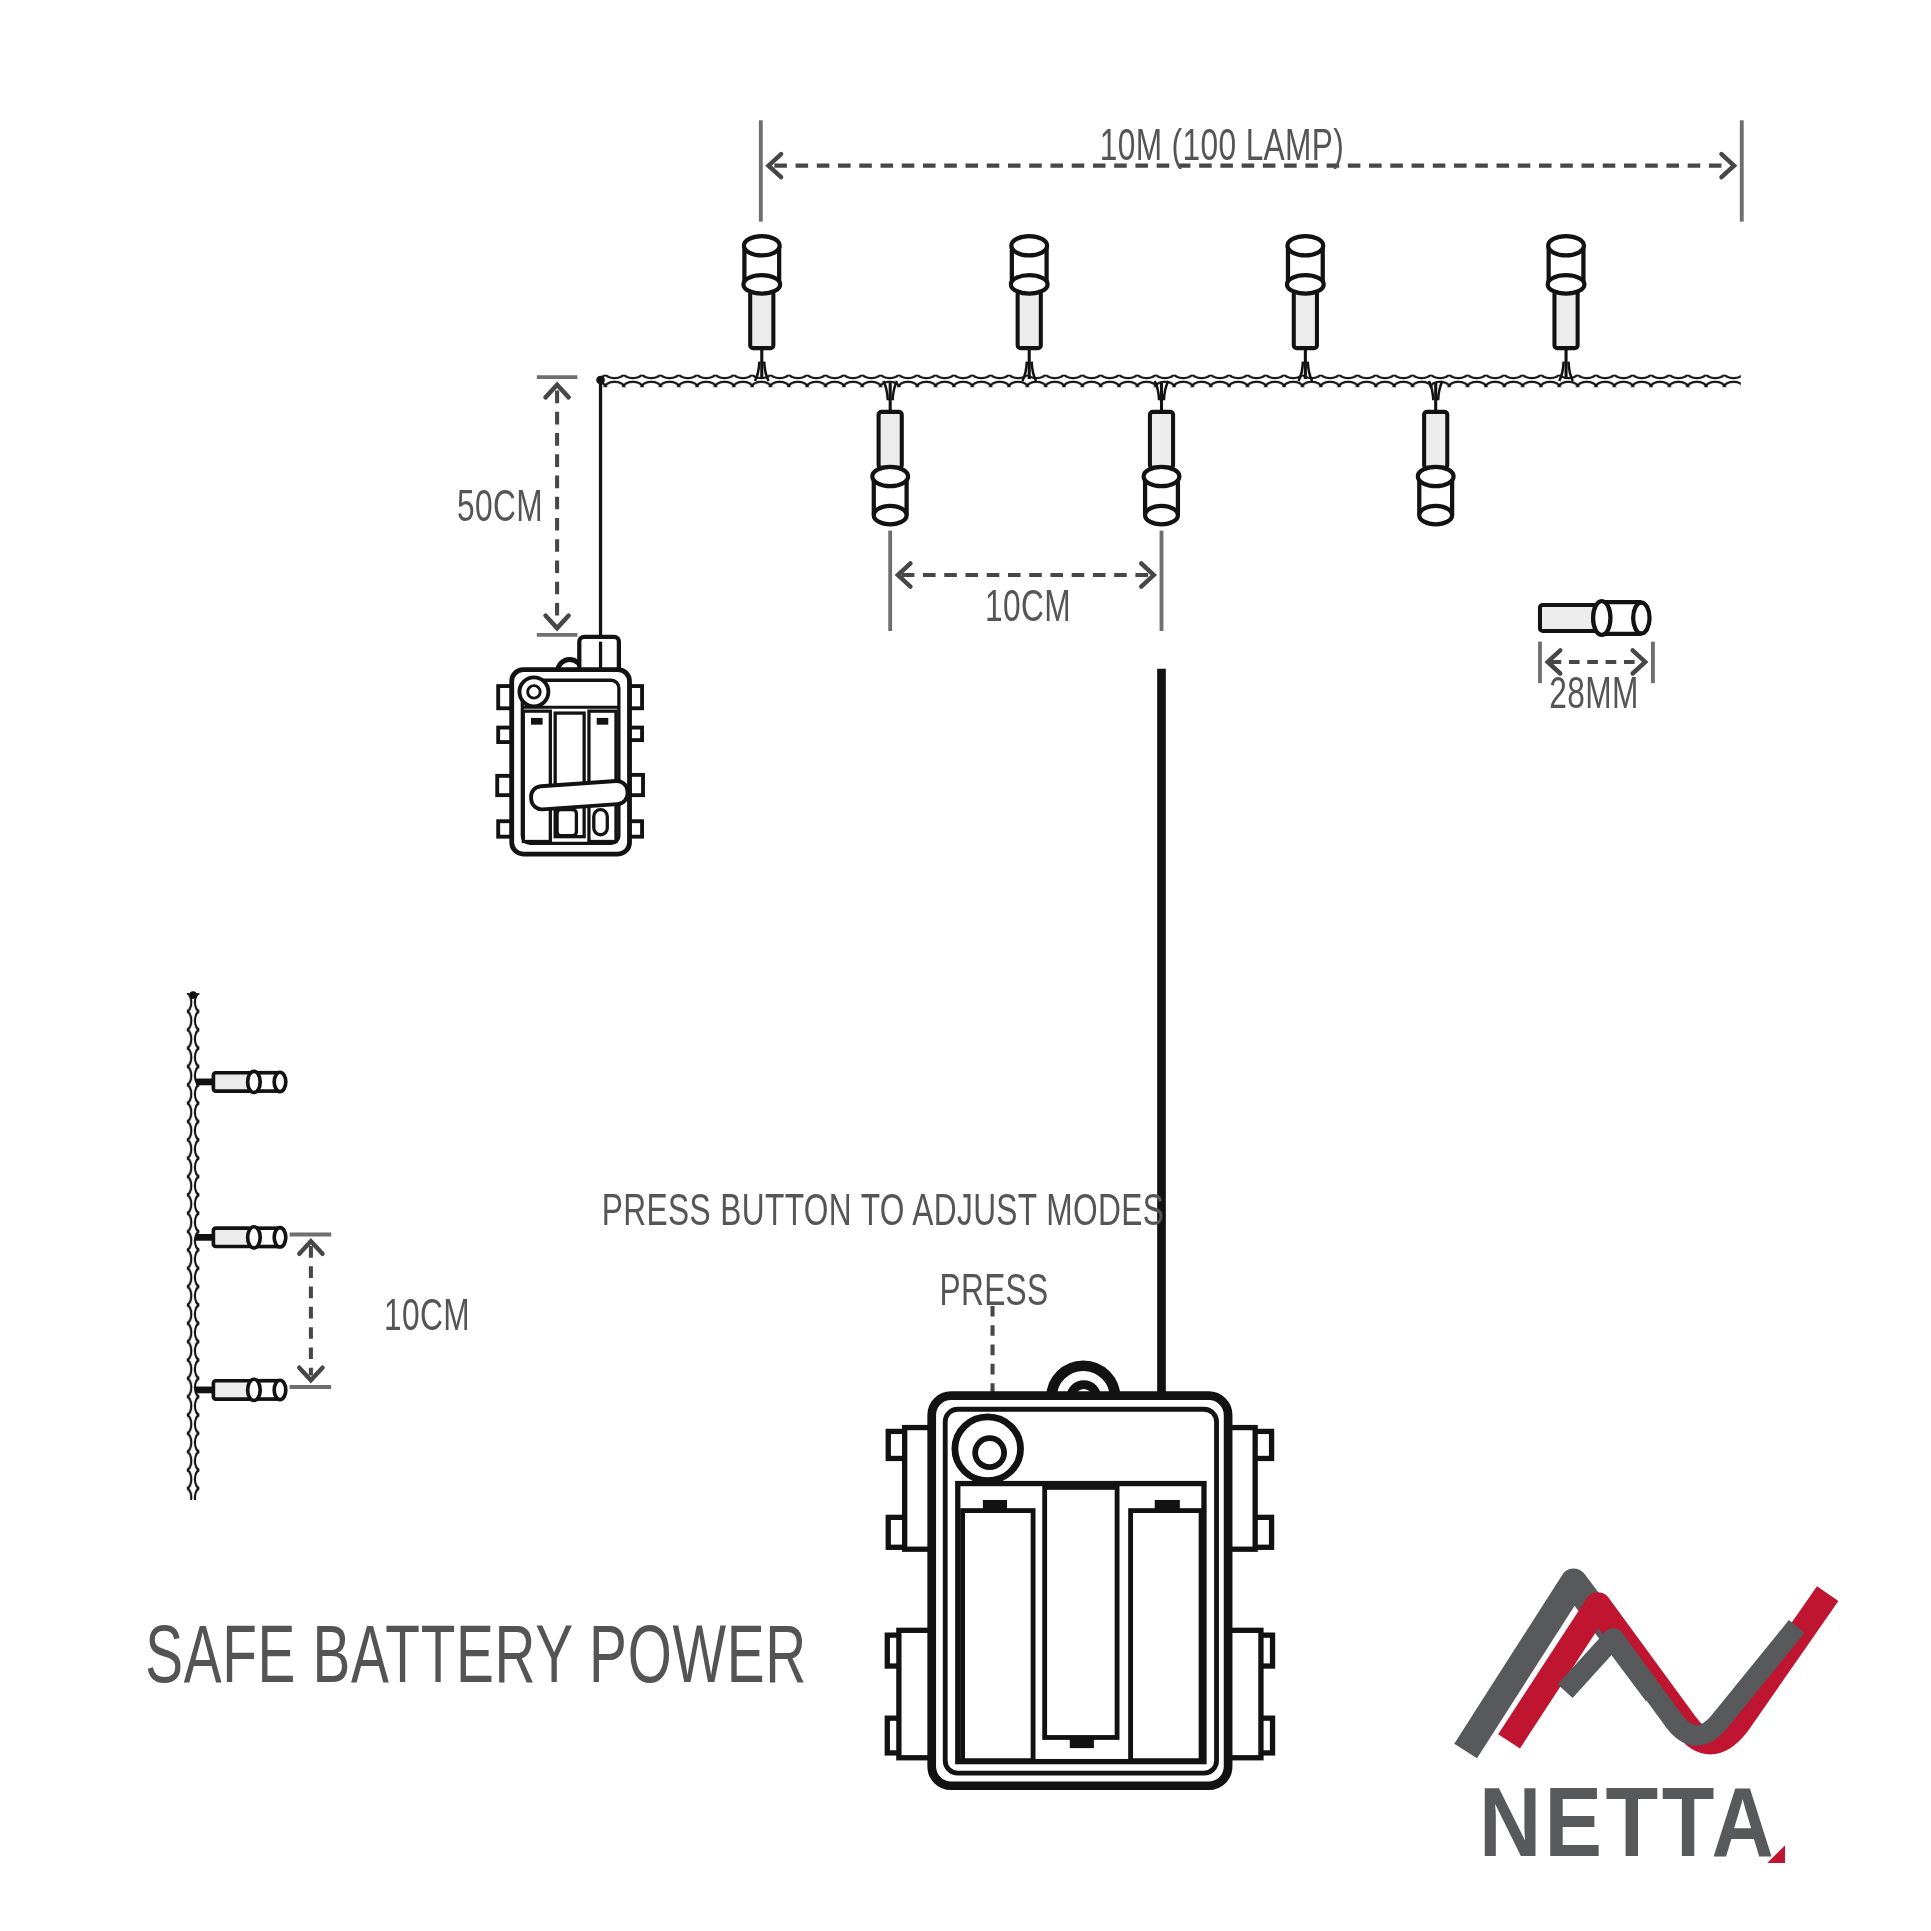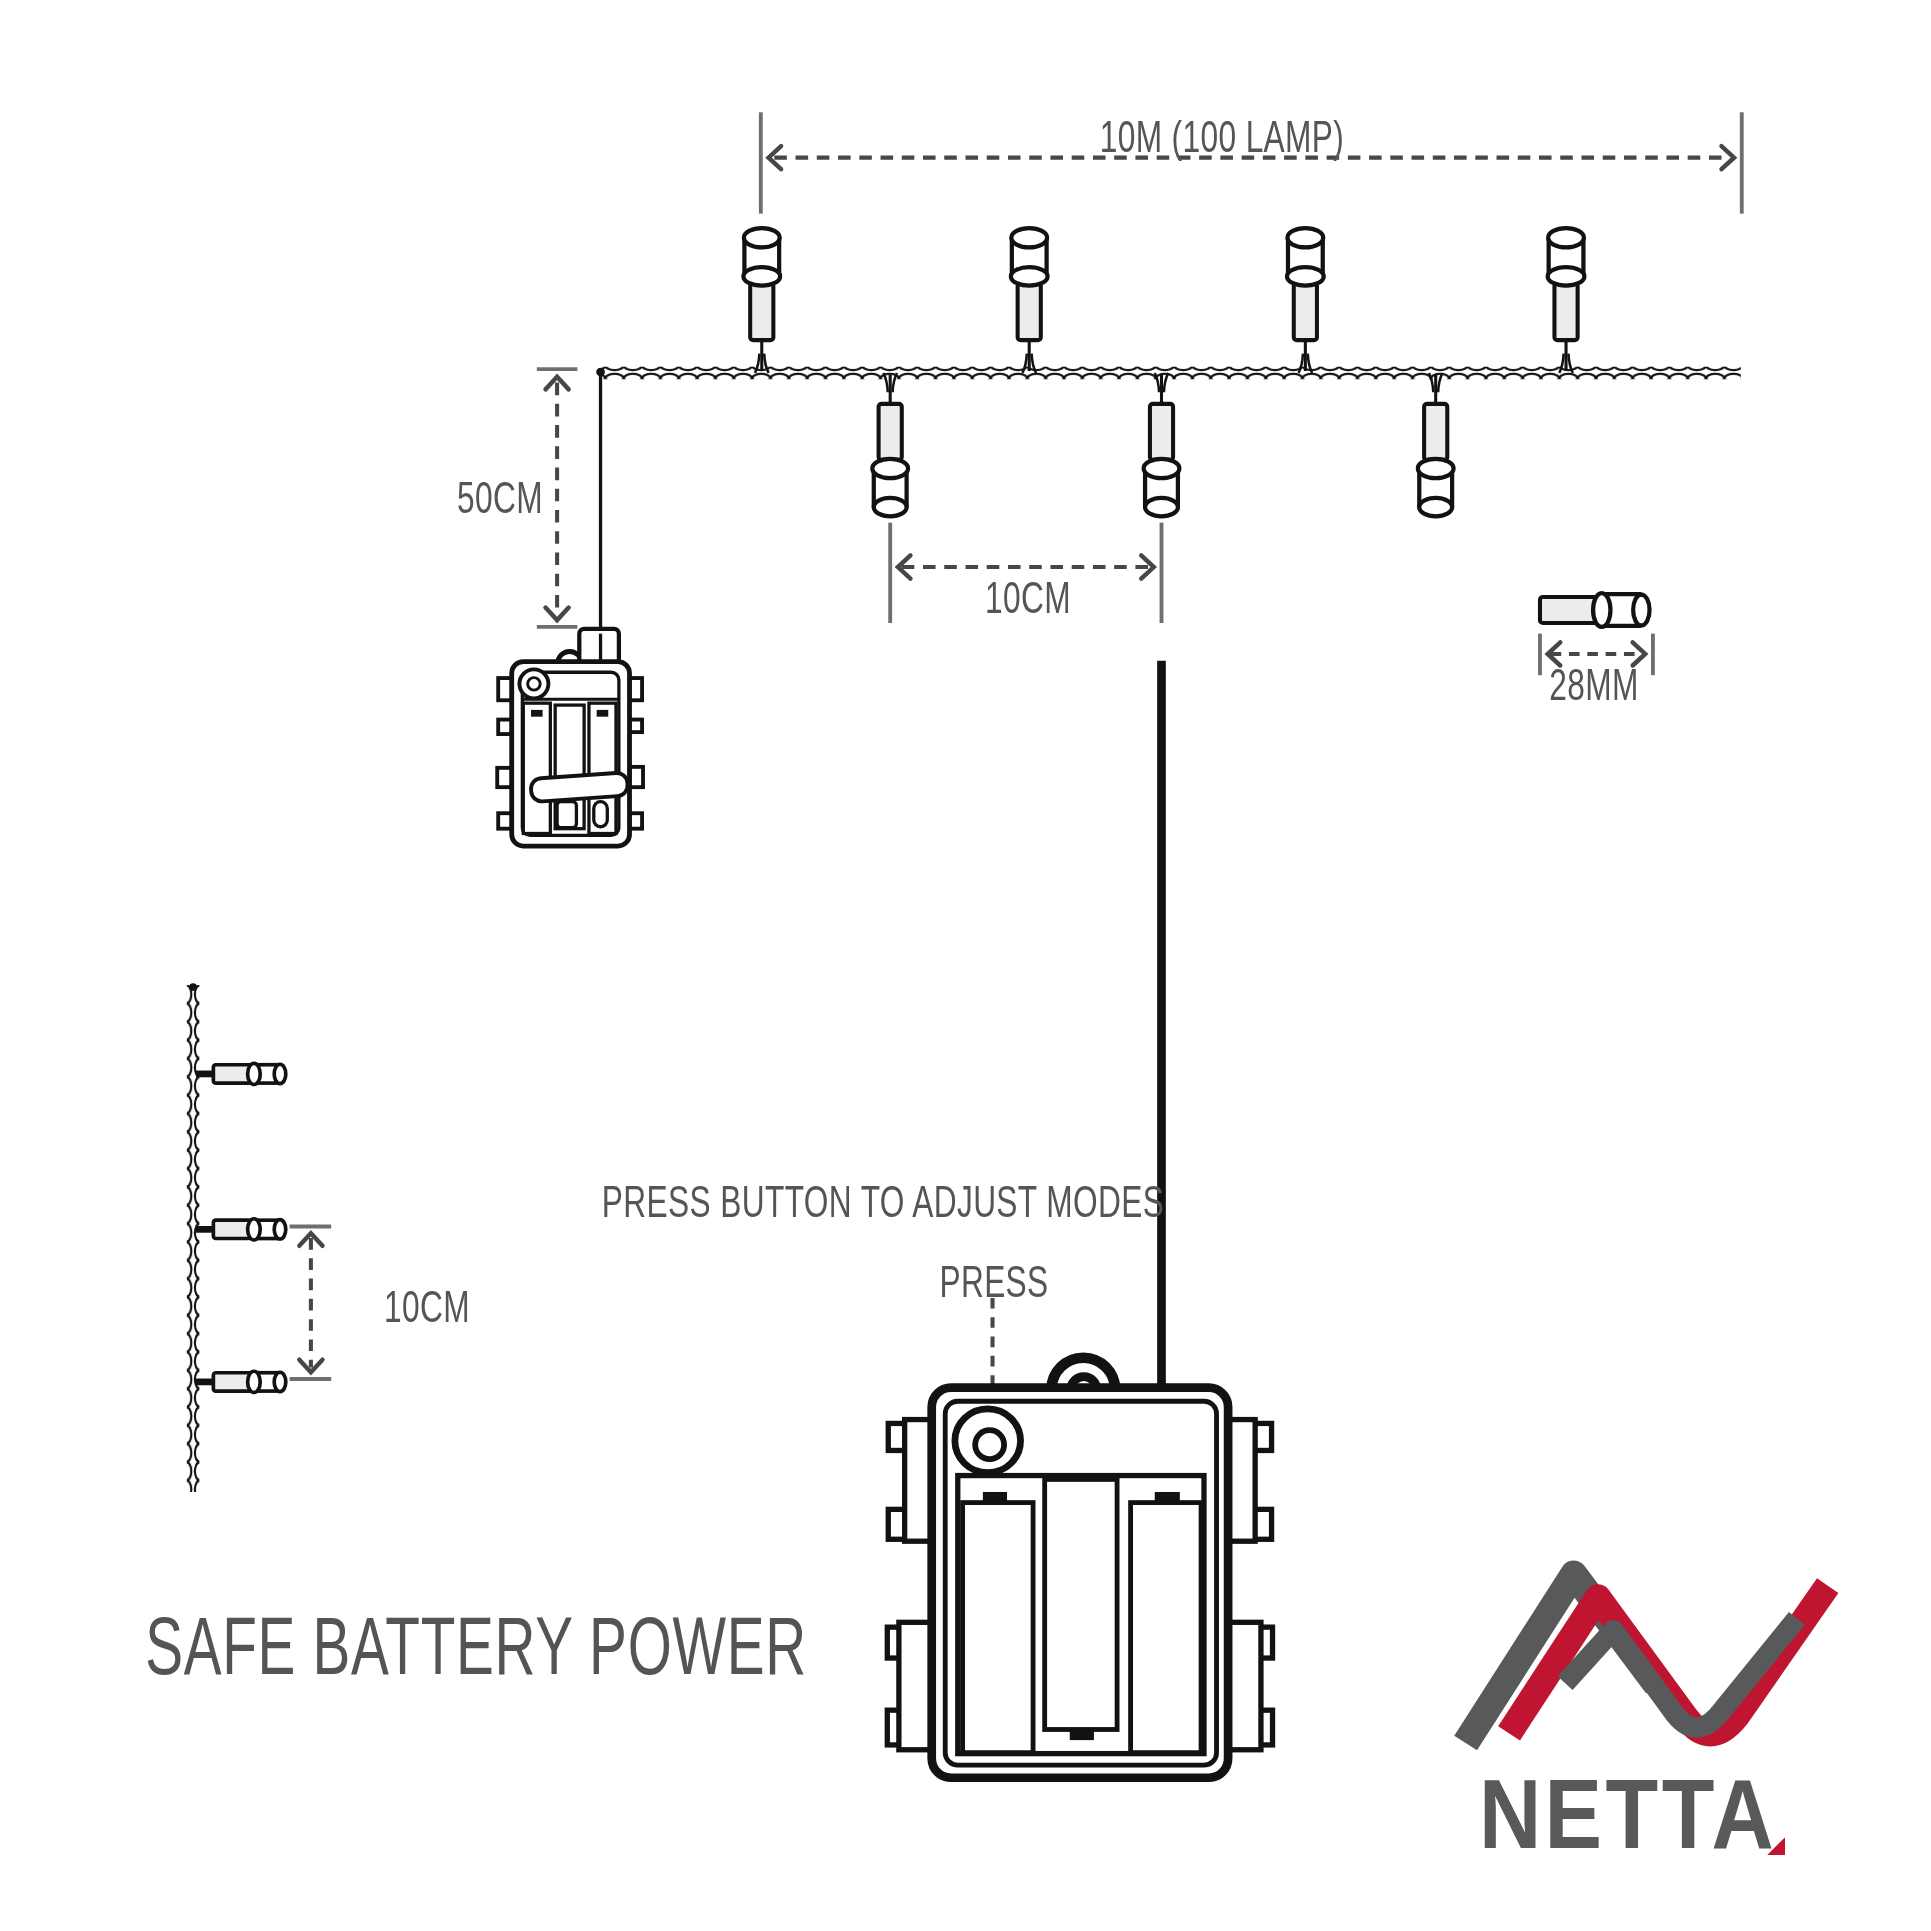--- a/index.html
+++ b/index.html
@@ -1,18 +1,18 @@
 <!DOCTYPE html>
 <html><head>
 <meta charset="utf-8">
 <style>
   html,body{margin:0;padding:0;background:#ffffff;}
   body{width:1931px;height:1931px;position:relative;overflow:hidden;
        font-family:"Liberation Sans",sans-serif;}
-  #stage{position:absolute;left:0;top:8px;width:1931px;height:1763px;}
+  #stage{position:absolute;left:0;top:16px;width:1931px;height:1763px;}
   svg{position:absolute;left:0;top:0;}
   .label{position:absolute;white-space:nowrap;color:#555555;
          font-size:44px;letter-spacing:0.5px;
          transform:translate(-50%,-50%) scaleX(.72);}
   .caption{font-size:81px;color:#545454;letter-spacing:1px;
            transform:translate(-50%,-50%) scaleX(.70);}
   .brand-text{position:absolute;white-space:nowrap;color:#58595b;
            font-weight:700;font-size:98px;letter-spacing:3.9px;
            transform:translate(-50%,-50%) scaleX(.88);}
   .brand-tri{position:absolute;left:1767px;top:1829px;width:18.3px;height:18.3px;

